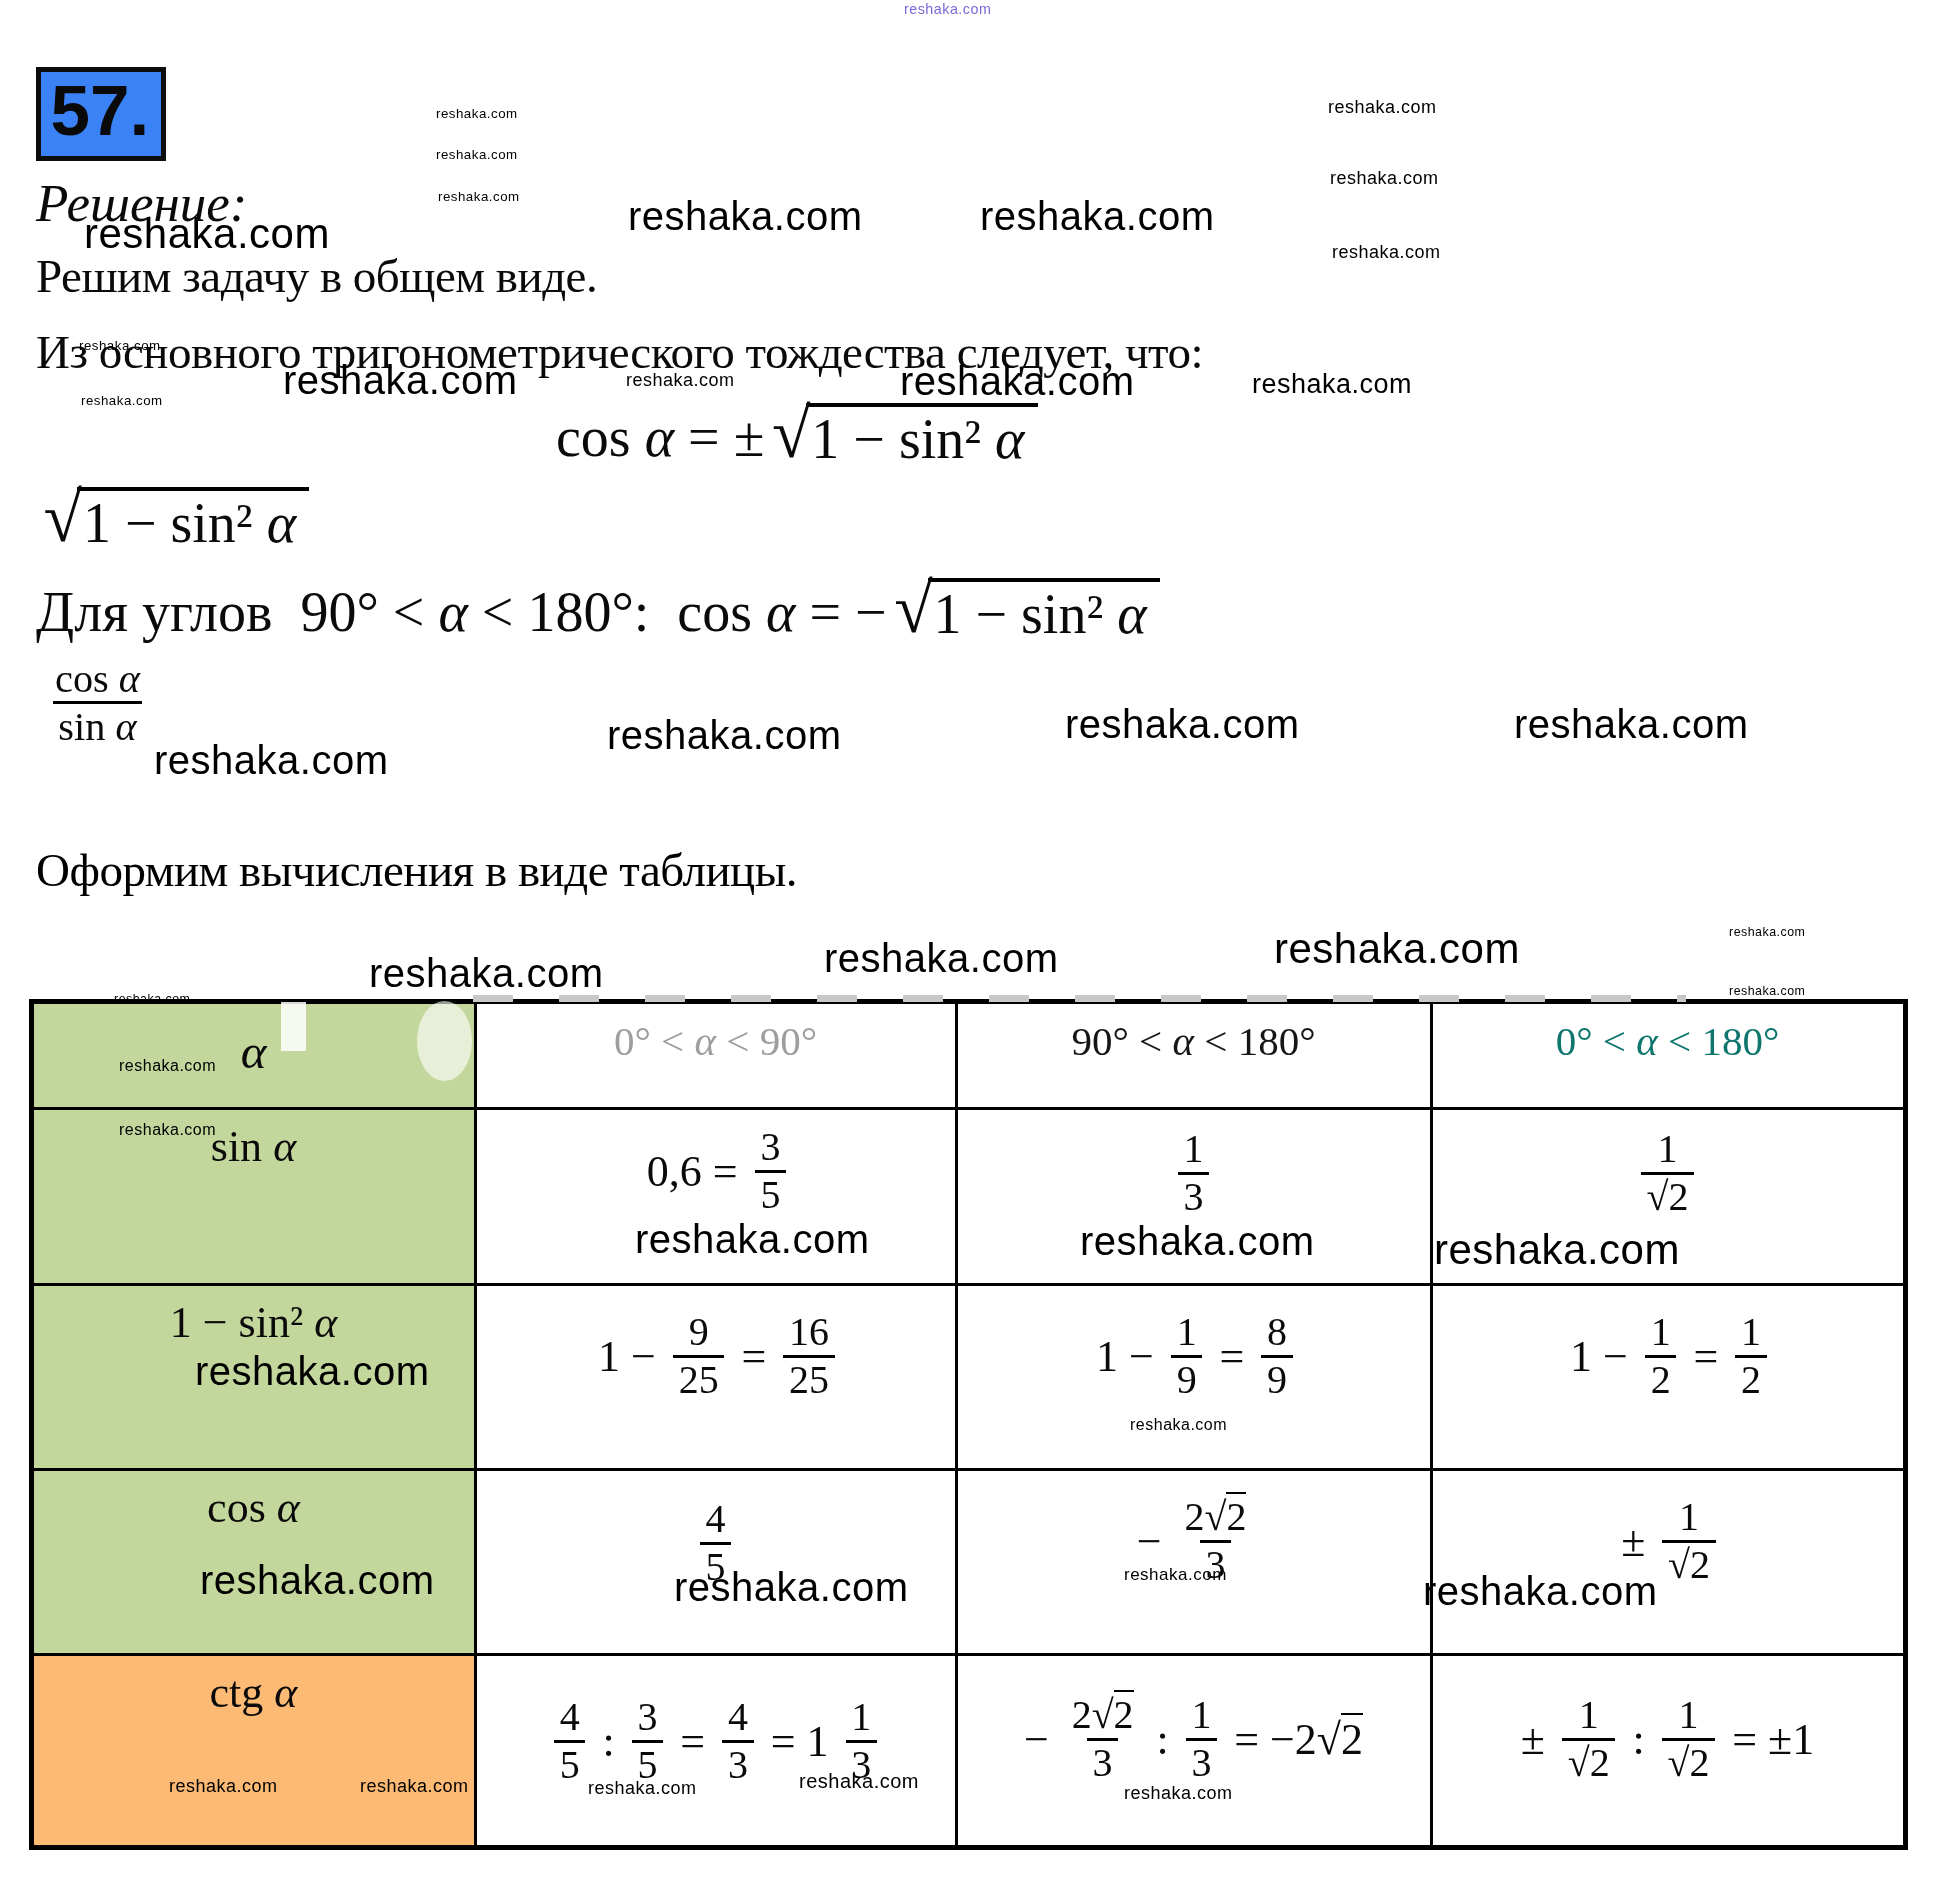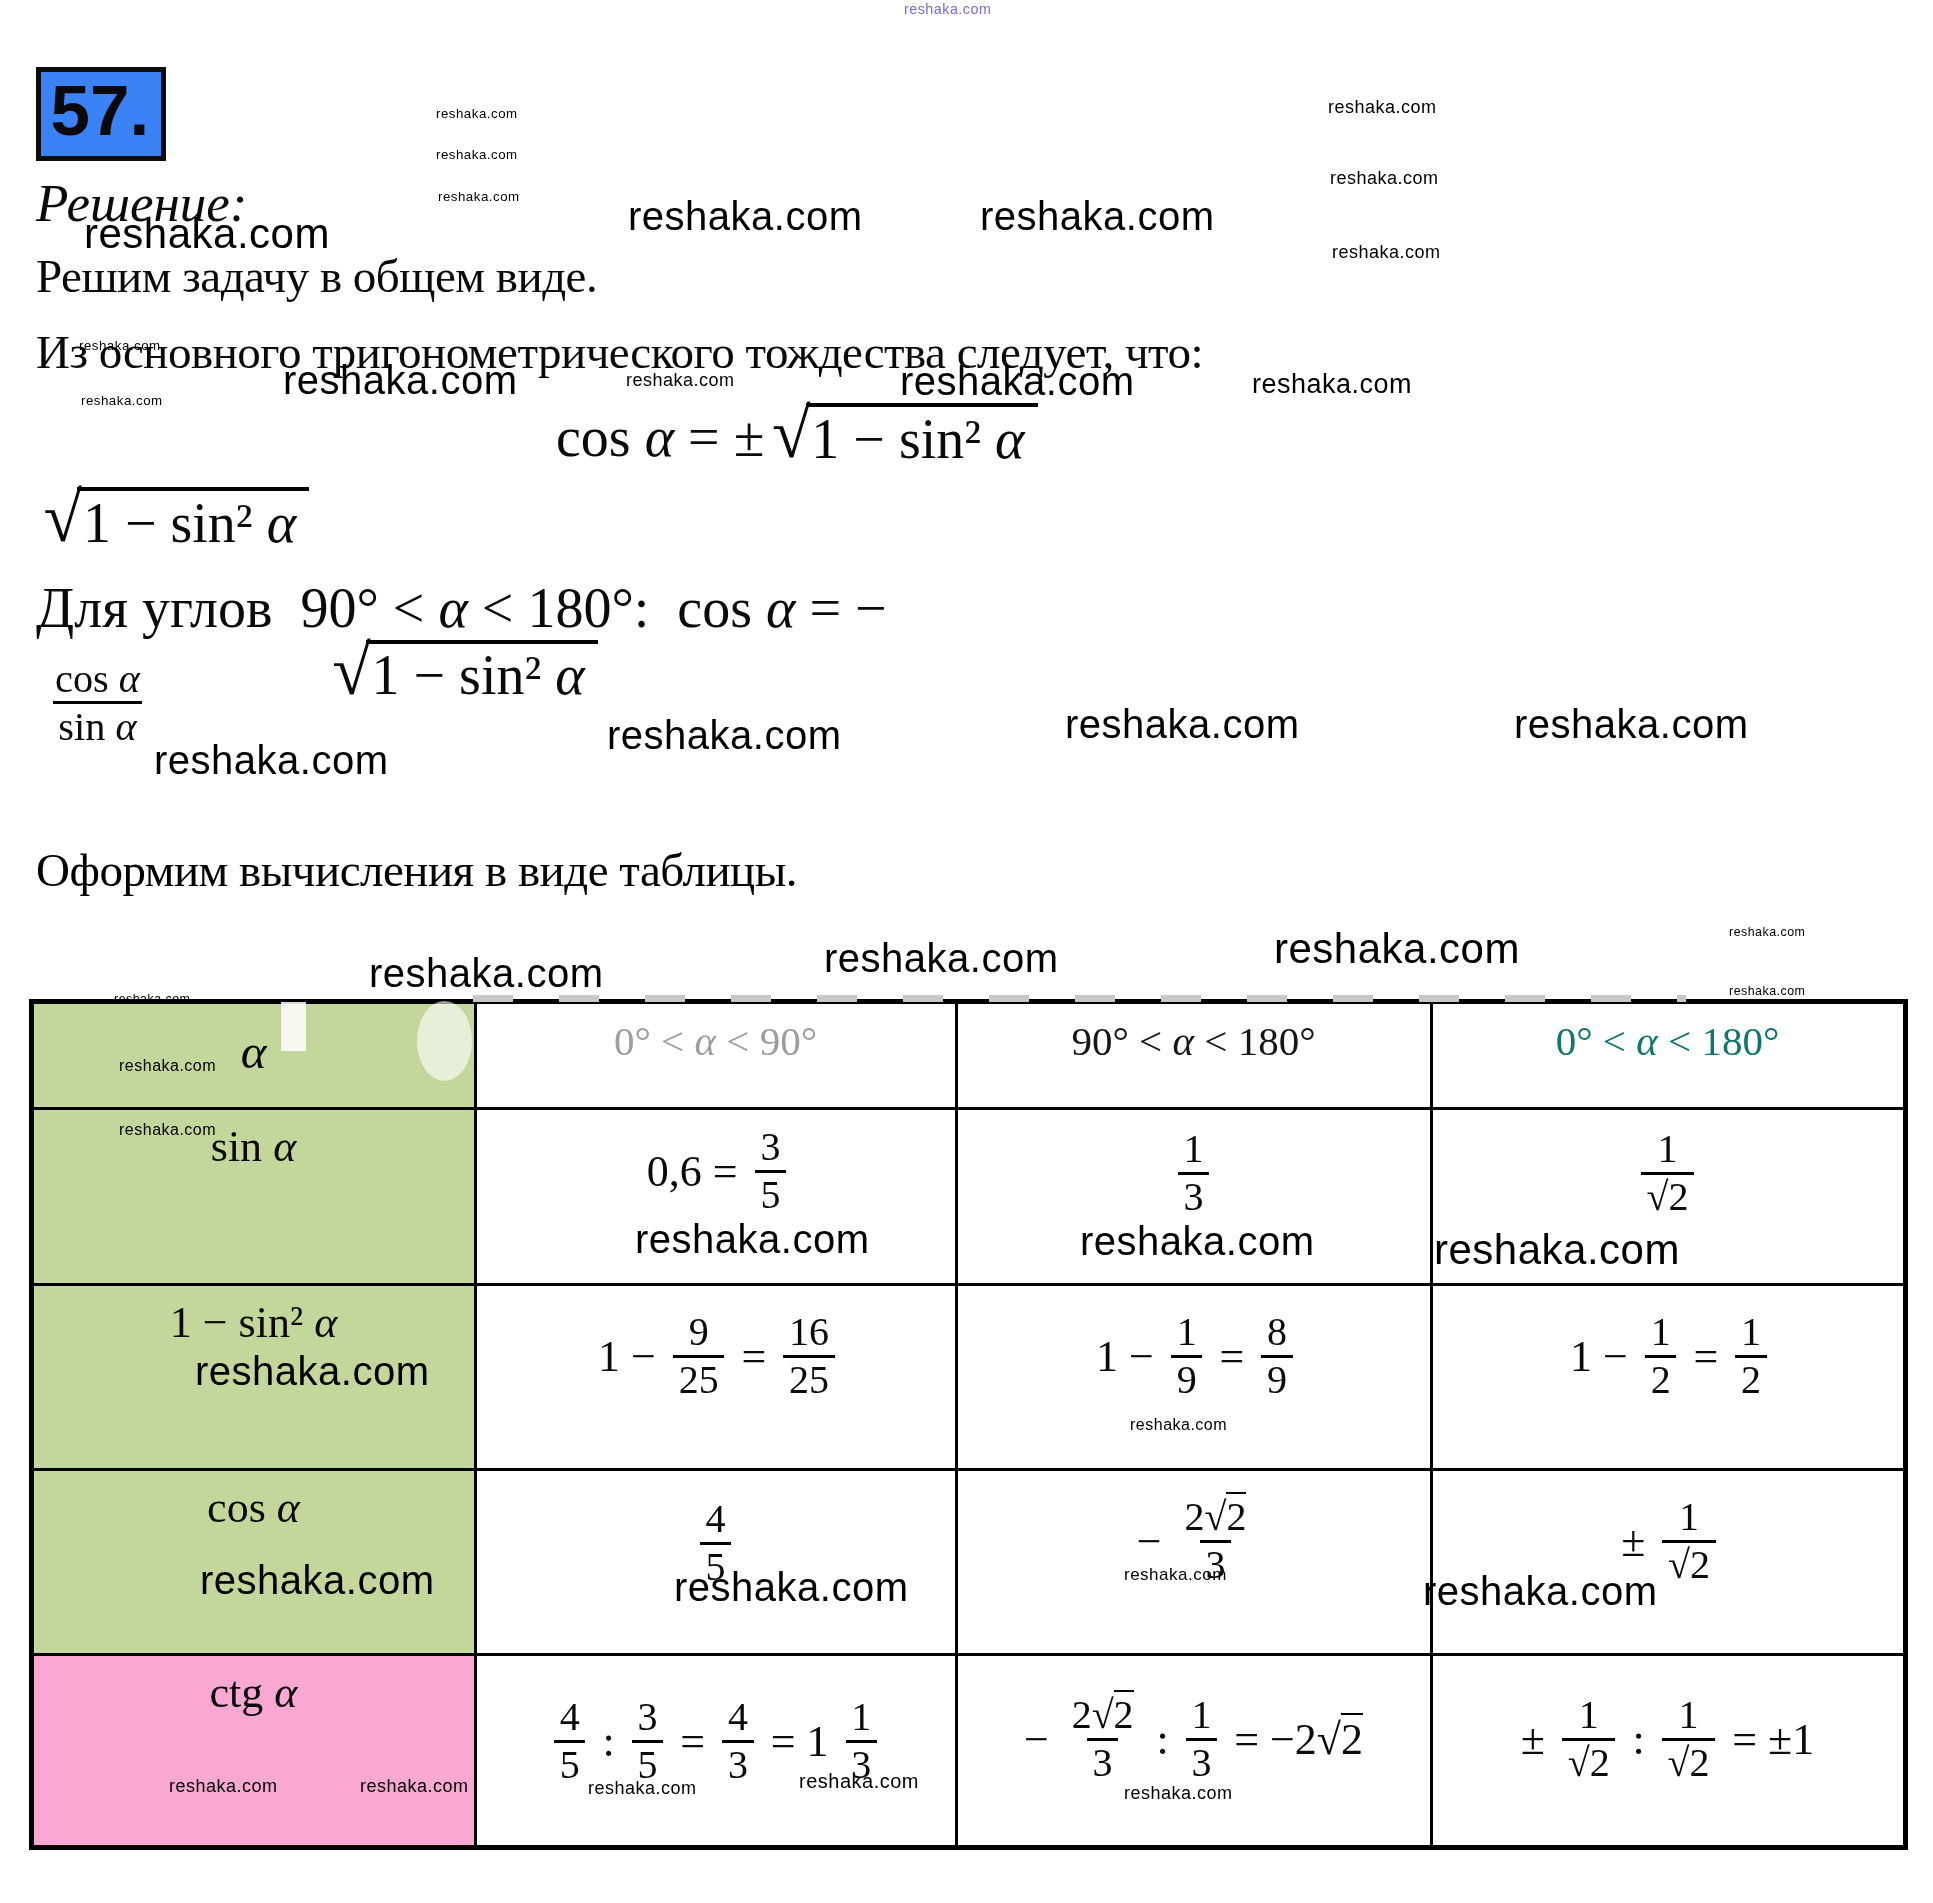--- a/index.html
+++ b/index.html
@@ -16,21 +16,21 @@
   .para{position:absolute;font-size:47px;letter-spacing:-0.5px;white-space:nowrap;z-index:2;}
   #p-solve{left:36px;top:249px;}
   #p-identity{left:36px;top:325px;}
   #p-table{left:36px;top:843px;color:#000000;}
 
   
   .fline{position:absolute;font-size:56px;display:flex;align-items:center;
          white-space:pre;line-height:1.1;z-index:2;}
   #formula-general{left:556px;top:403px;}
   #formula-case-0-90{left:36px;top:487px;}
-  #formula-case-90-180{left:36px;top:578px;flex-direction:column;}
+  #formula-case-90-180{left:36px;top:578px;}
   #formula-cotangent{left:36px;top:656px;}
 
   .gk{font-style:italic;}
 
   
   .sqrt{display:inline-flex;align-items:flex-start;margin-left:7.6px;}
   .sqrt .r{font-size:1.25em;line-height:1;margin-right:-4.8px;transform:translateY(-3.8px);}
   .sqrt .ov{border-top:4.8px solid #000;padding:1.9px 13.3px 0 5.7px;}
 
   
@@ -193,21 +193,21 @@
             </span></td>
           <td><span class="cellc">
               <span class="t">±</span>
               <span class="fr">
                 <span class="n">1</span>
                 <span class="d"><span class="sq2">√<span class="ov2">2</span></span></span>
               </span>
             </span></td>
         </tr>
         <tr>
-          <th class="green" style="background: #f9a8d4; text-align: center;">ctg <i class="gk">α</i></th>
+          <th class="green" style="background: #fdba74; text-align: center;">ctg <i class="gk">α</i></th>
           <td><span class="cellc">
               <span class="fr">
                 <span class="n">4</span>
                 <span class="d">5</span>
               </span>
               <span class="t">:</span>
               <span class="fr">
                 <span class="n">3</span>
                 <span class="d">5</span>
               </span>

